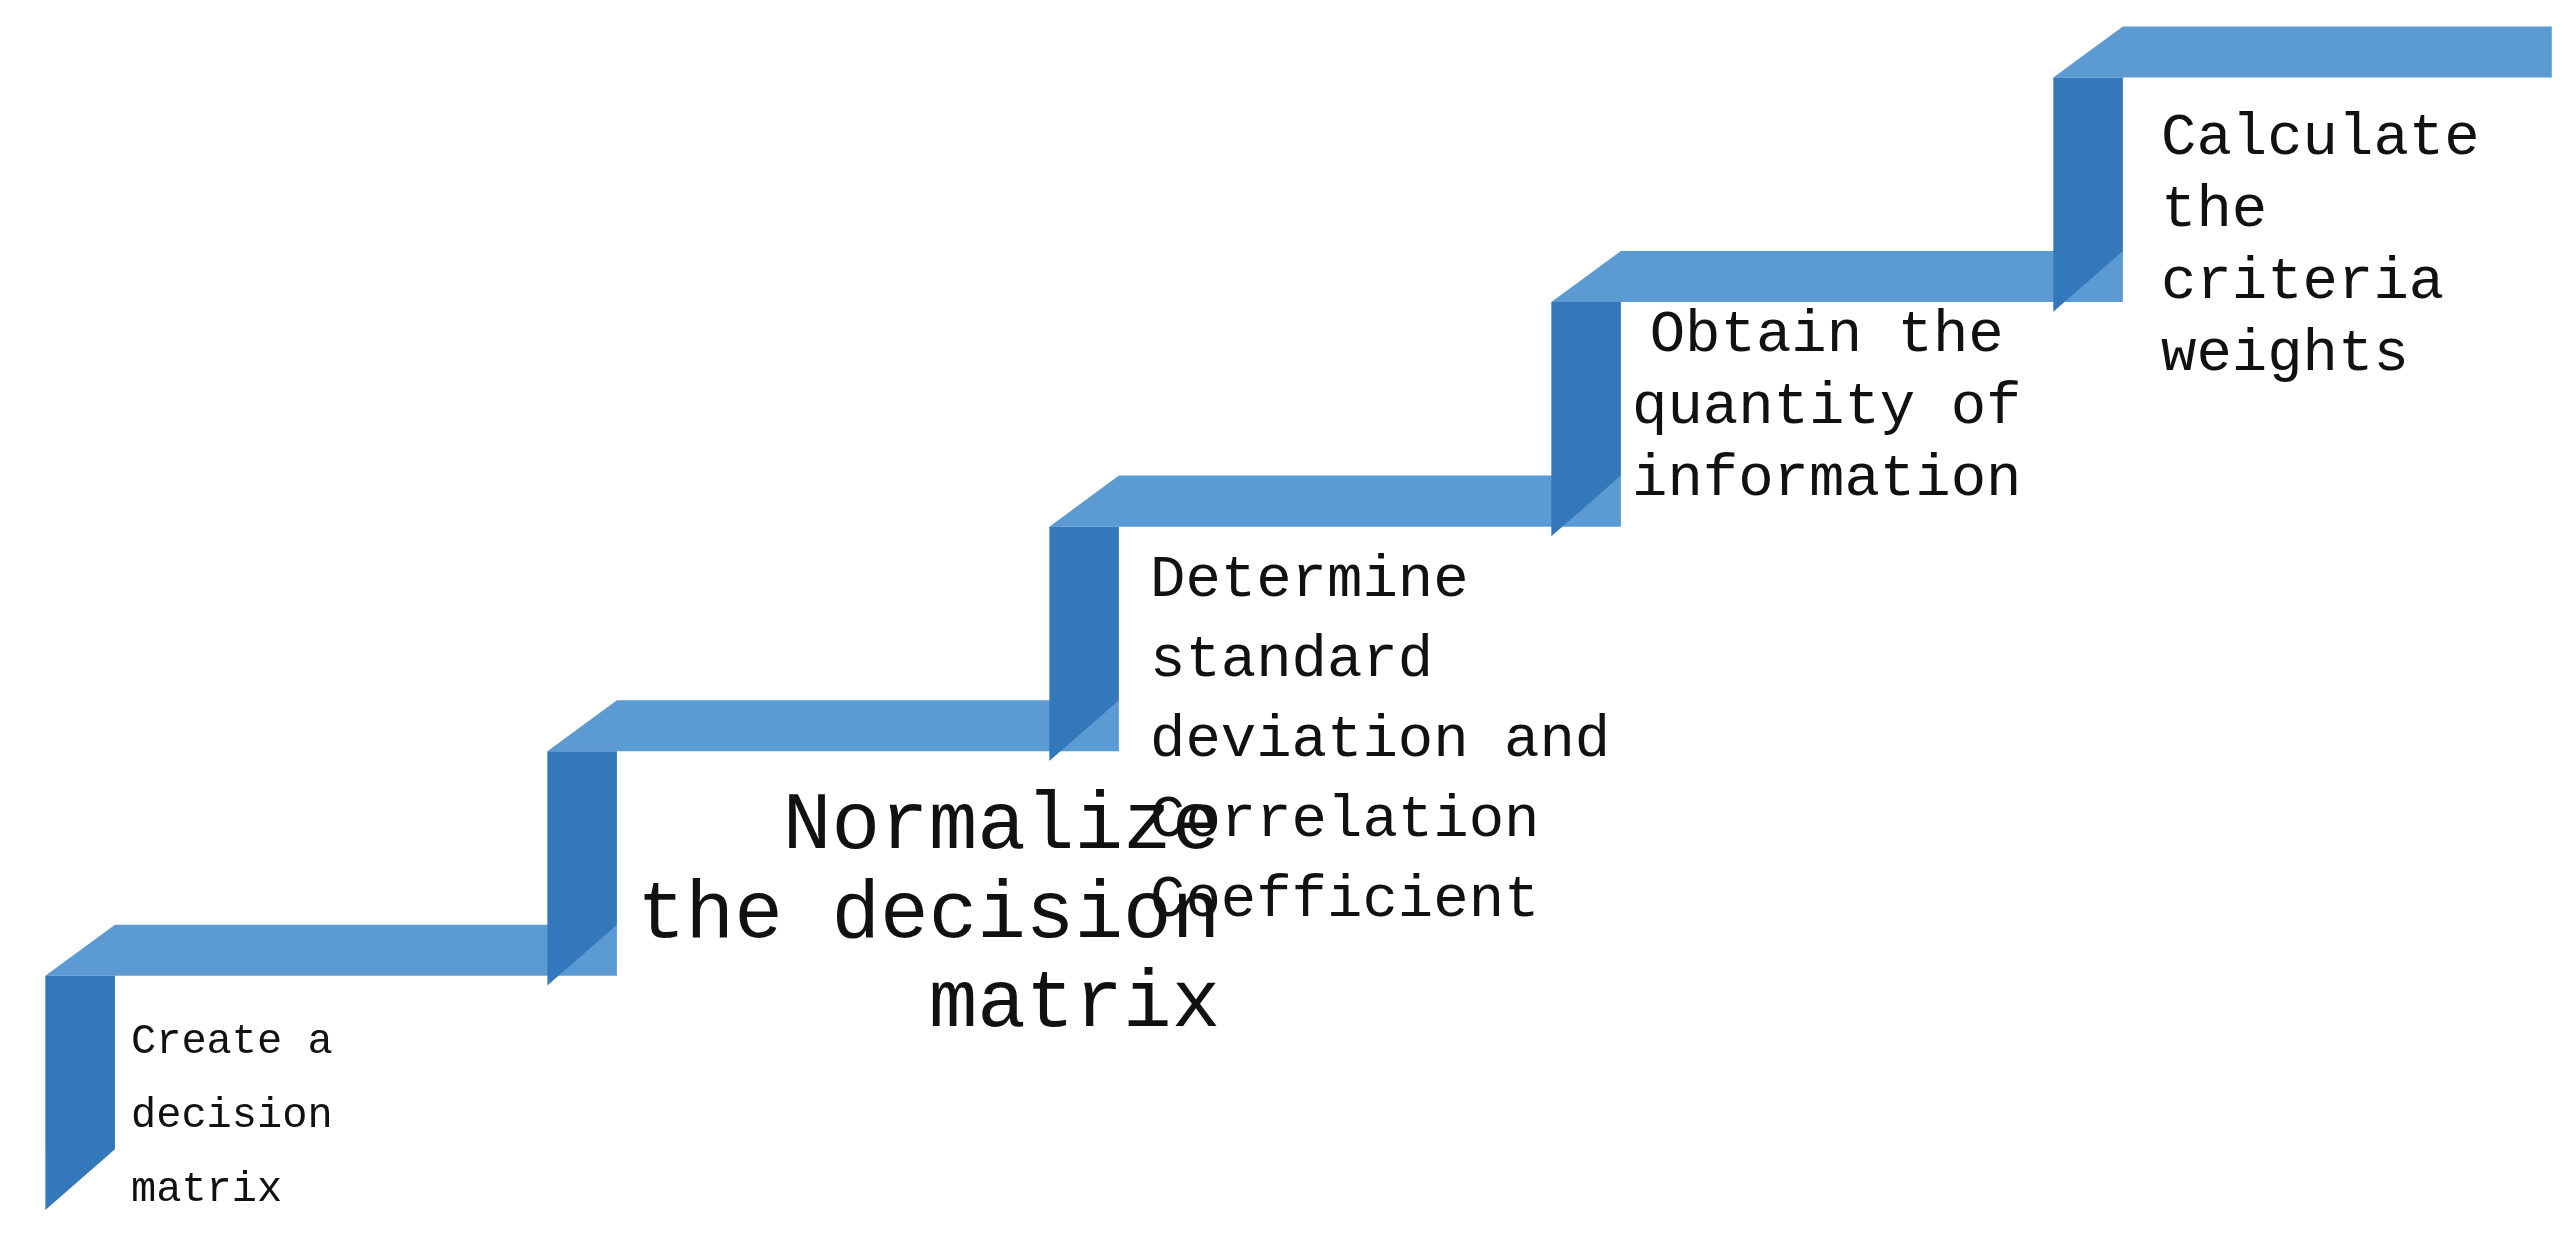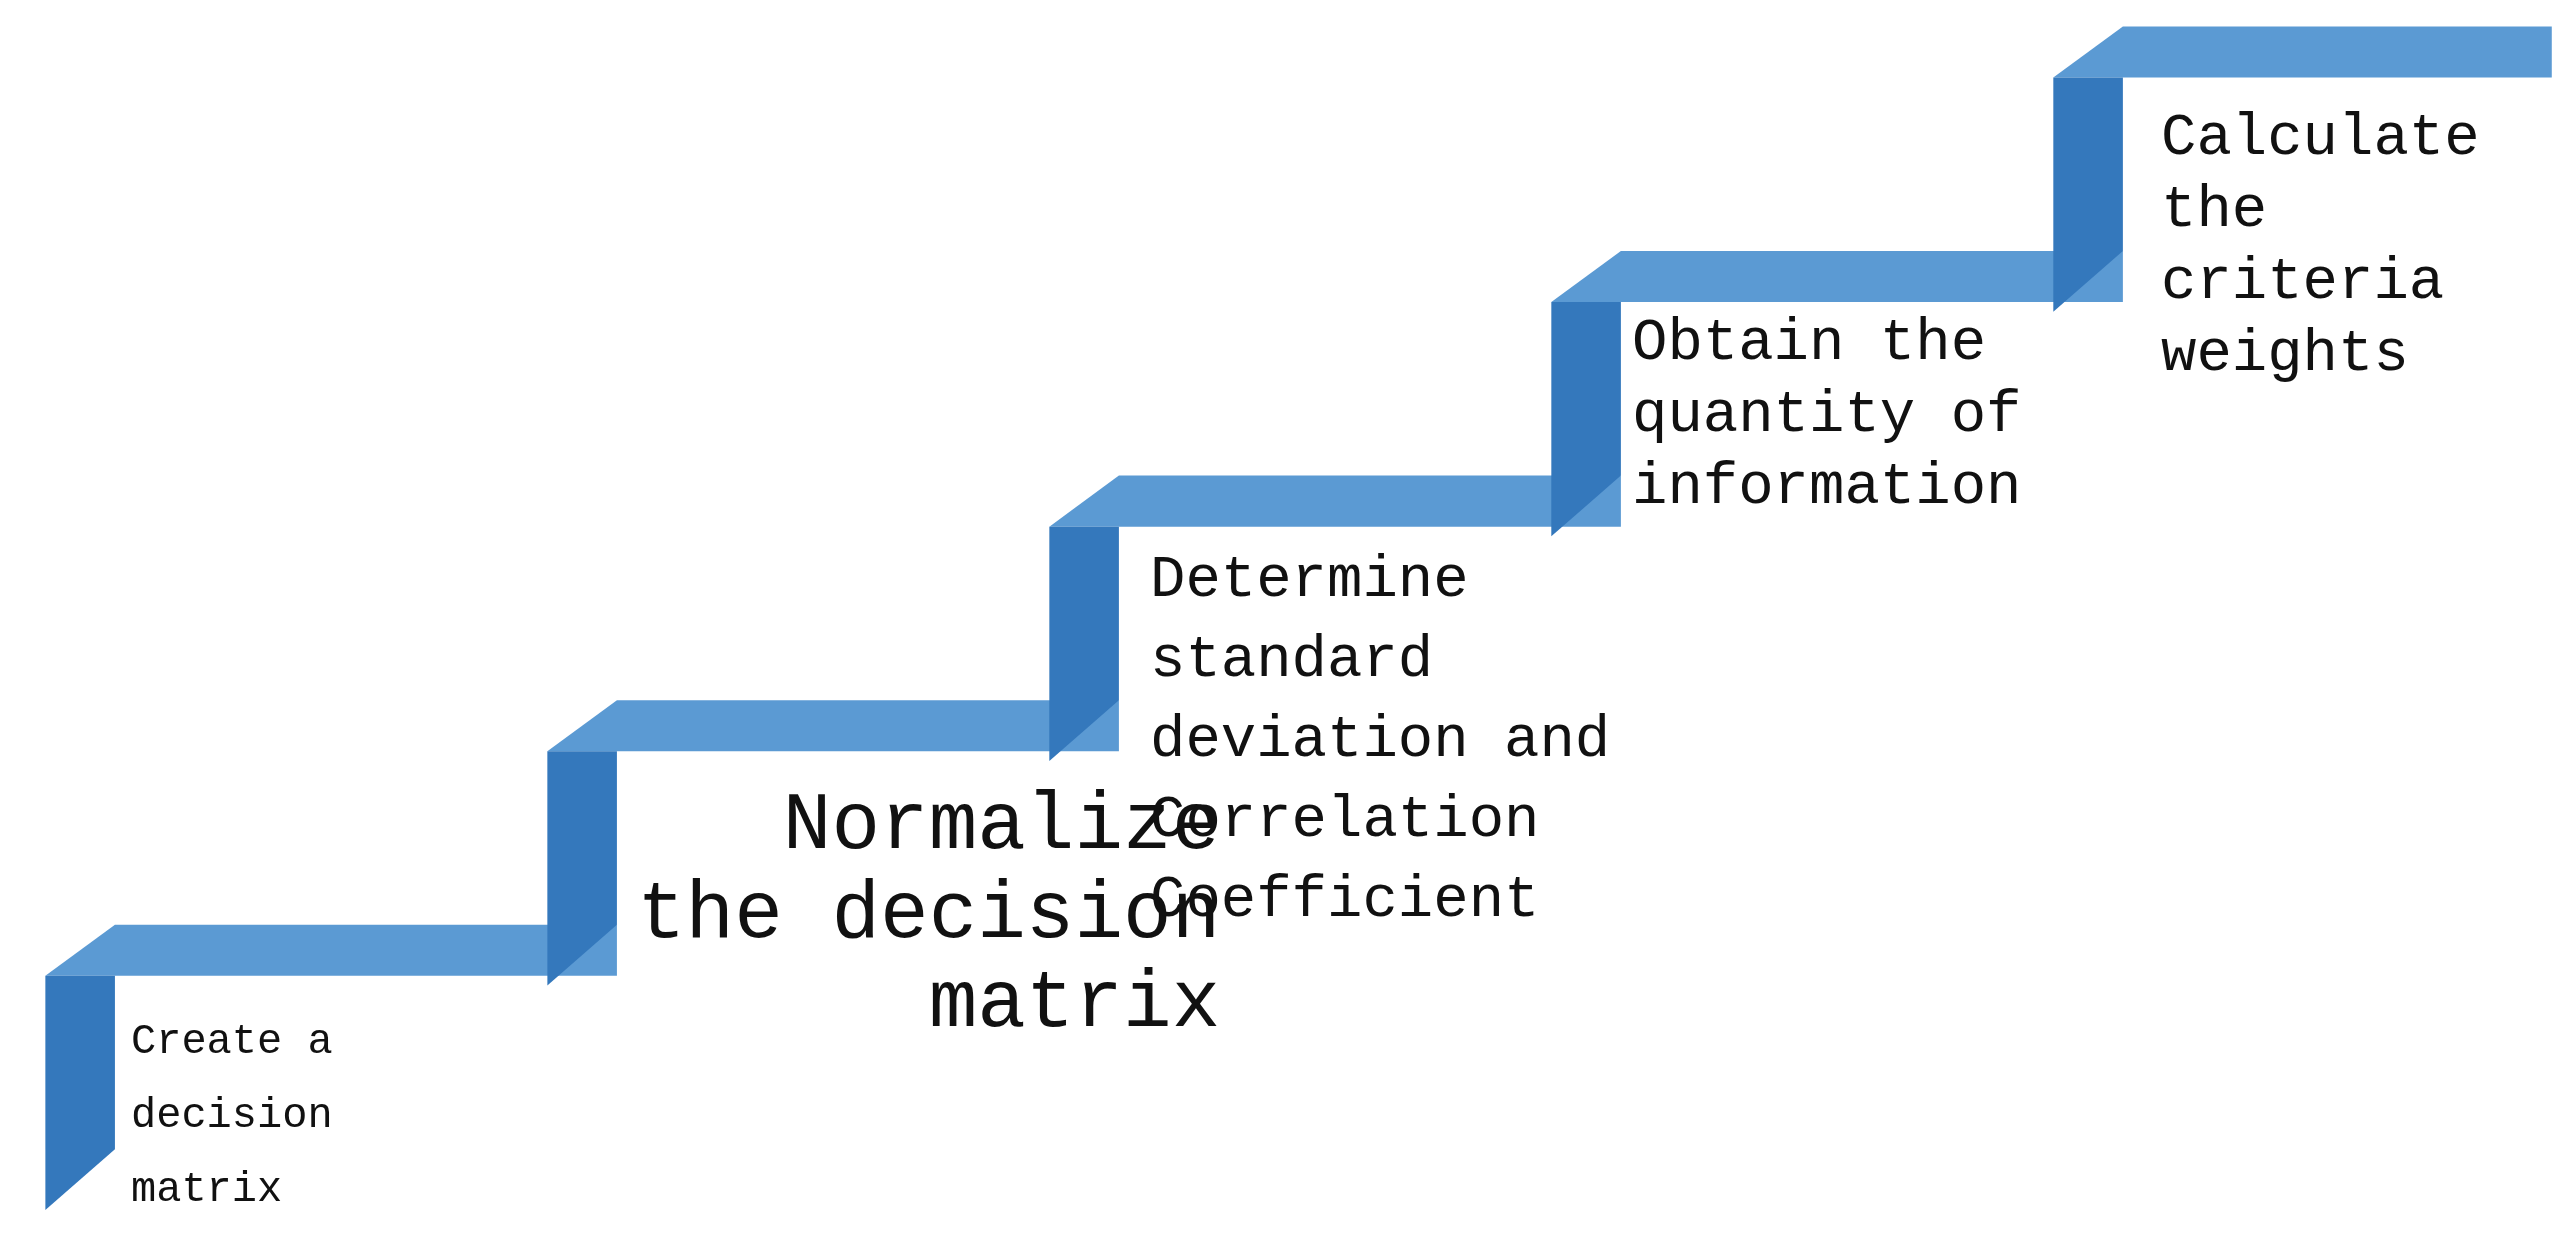--- a/index.html
+++ b/index.html
@@ -25,21 +25,21 @@
   .riser { fill: var(--bar-dark, #3478BC); }
   .label {
     position: absolute;
     color: var(--text, #111);
     white-space: pre-line;
     font-family: Liberation Mono, monospace;
   }
   .label-1 { left: 131px;  top: 1005px; font-size: 42px; line-height: 74px; }
   .label-2 { left: 637px;  top: 782px;  font-size: 81px; line-height: 89px; text-align: right; }
   .label-3 { left: 1150px; top: 541px;  font-size: 59px; line-height: 80px; }
-  .label-4 { left: 1632px; top: 308px;  font-size: 59px; line-height: 72px; }
+  .label-4 { left: 1632px; top: 300px;  font-size: 59px; line-height: 72px; text-align: center; }
   .label-5 { left: 2161px; top: 103px;  font-size: 59px; line-height: 72px; }
 </style>
 </head>
 <body>
 
 <div class="canvas">
 
   <svg class="stairs-svg" width="2576" height="1240" viewBox="0 0 2924 1408">
 
     <g>

